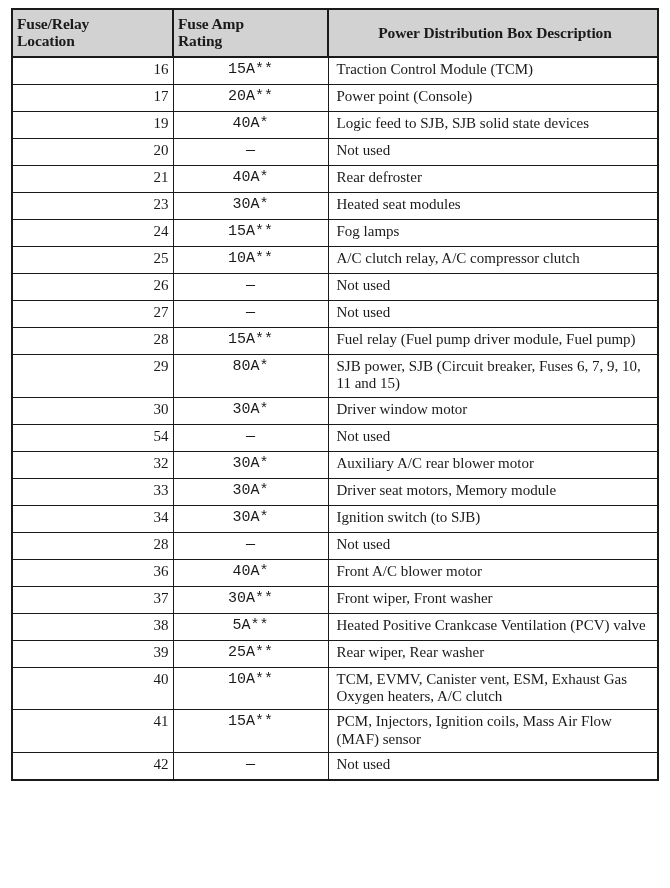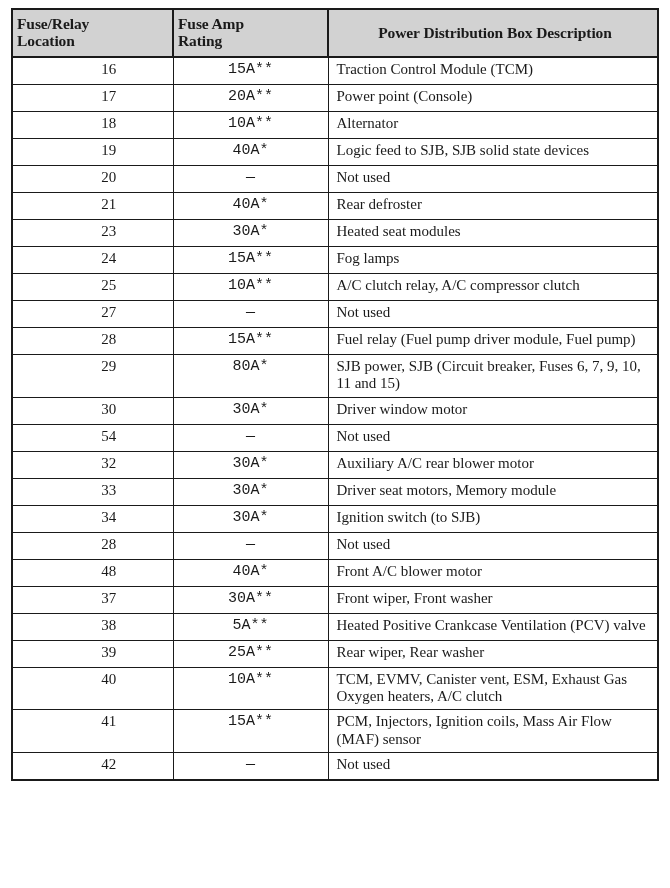--- a/index.html
+++ b/index.html
@@ -54,21 +54,21 @@
     font-size: 15px;
     line-height: 1.16;
     vertical-align: top;
     border-bottom: 1.3px solid #1a1a1a;
     border-right: 1.6px solid #1a1a1a;
     padding: 3px 4px 4px 4px;
     height: 19px;
   }
   tbody tr:last-child td { border-bottom: none; }
 
-  td.cell-loc  { text-align: center; padding-left: 36px; }
+  td.cell-loc  { text-align: right; padding-left: 36px; }
   td.cell-amp  { text-align: center; font-family: Liberation Mono, monospace; }
   td.cell-desc {
     text-align: left;
     padding-left: 8px;
     border-right: none;
   }
 </style>
 </head>
 <body style="color: rgb(26, 26, 26); background: rgb(255, 255, 255);">
 
@@ -97,25 +97,20 @@
           <td class="cell-loc">16</td>
           <td class="cell-amp">15A**</td>
           <td class="cell-desc">Traction Control Module (TCM)</td>
         </tr>
         <tr>
           <td class="cell-loc">17</td>
           <td class="cell-amp">20A**</td>
           <td class="cell-desc">Power point (Console)</td>
         </tr>
         <tr>
-          <td class="cell-loc">18</td>
-          <td class="cell-amp">10A**</td>
-          <td class="cell-desc">Alternator</td>
-        </tr>
-        <tr>
           <td class="cell-loc">19</td>
           <td class="cell-amp">40A*</td>
           <td class="cell-desc">Logic feed to SJB, SJB solid state devices</td>
         </tr>
         <tr>
           <td class="cell-loc">20</td>
           <td class="cell-amp">—</td>
           <td class="cell-desc">Not used</td>
         </tr>
         <tr>
@@ -132,20 +127,25 @@
           <td class="cell-loc">24</td>
           <td class="cell-amp">15A**</td>
           <td class="cell-desc">Fog lamps</td>
         </tr>
         <tr>
           <td class="cell-loc">25</td>
           <td class="cell-amp">10A**</td>
           <td class="cell-desc">A/C clutch relay, A/C compressor clutch</td>
         </tr>
         <tr>
+          <td class="cell-loc">26</td>
+          <td class="cell-amp">—</td>
+          <td class="cell-desc">Not used</td>
+        </tr>
+        <tr>
           <td class="cell-loc">27</td>
           <td class="cell-amp">—</td>
           <td class="cell-desc">Not used</td>
         </tr>
         <tr>
           <td class="cell-loc">28</td>
           <td class="cell-amp">15A**</td>
           <td class="cell-desc">Fuel relay (Fuel pump driver module, Fuel pump)</td>
         </tr>
         <tr>
@@ -177,21 +177,21 @@
           <td class="cell-loc">34</td>
           <td class="cell-amp">30A*</td>
           <td class="cell-desc">Ignition switch (to SJB)</td>
         </tr>
         <tr>
           <td class="cell-loc">28</td>
           <td class="cell-amp">—</td>
           <td class="cell-desc">Not used</td>
         </tr>
         <tr>
-          <td class="cell-loc">48</td>
+          <td class="cell-loc">36</td>
           <td class="cell-amp">40A*</td>
           <td class="cell-desc">Front A/C blower motor</td>
         </tr>
         <tr>
           <td class="cell-loc">37</td>
           <td class="cell-amp">30A**</td>
           <td class="cell-desc">Front wiper, Front washer</td>
         </tr>
         <tr>
           <td class="cell-loc">38</td>

